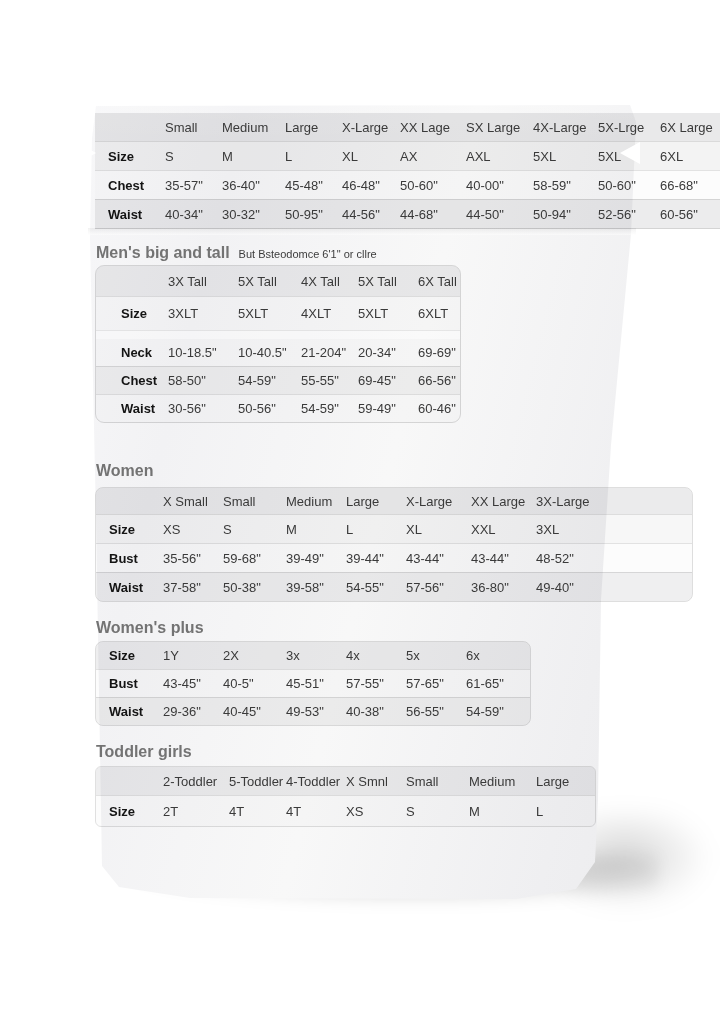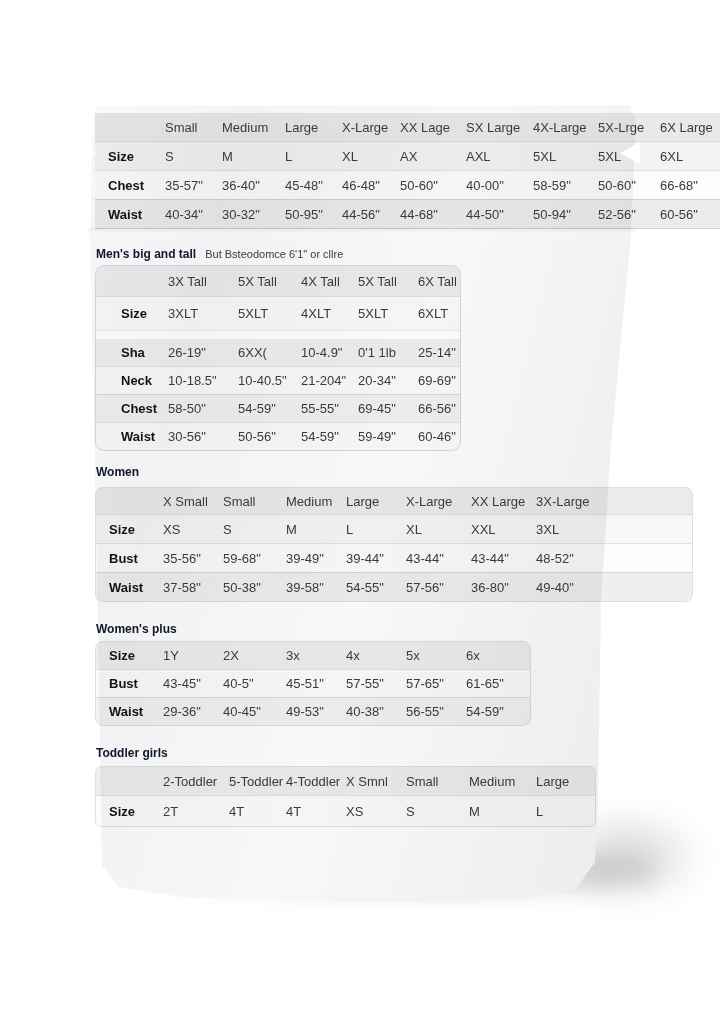--- a/index.html
+++ b/index.html
@@ -81,21 +81,21 @@
   #t5{left:95px;top:766px;width:501px;--cols:67px 66px 57px 60px 60px 63px 67px 60px;
       border:1px solid rgba(0,0,0,.12);border-radius:6px;overflow:hidden;}
   #t5 .row{height:30px;}
   #t5 .head{background:rgba(90,90,95,.10);height:28px;}
   #t5 .r0{background:rgba(90,90,95,.02);}
   #t5 .r1{background:rgba(90,90,95,.085);height:33px;}
   #t5 .r2{background:rgba(90,90,95,.02);height:32px;}
 
   
   .section-title{position:absolute;z-index:4;left:96px;white-space:nowrap;}
-  .section-title .st{font-size:12px;font-weight:bold;color:#0f172a;}
+  .section-title .st{font-size:16px;font-weight:bold;color:#737373;}
   .section-title .sub{font-size:11px;color:#3c3c3c;margin-left:9px;}
   #title-t2{top:244px;}
   #title-t3{top:462px;}
   #title-t4{top:619px;}
   #title-t5{top:743px;}
 </style>
 </head>
 <body>
 
 <div class="bag-shadow-main"></div>
@@ -168,28 +168,20 @@
     </div>
     <div class="row r0">
       <span class="cell lbl">Size</span>
       <span class="cell">3XLT</span>
       <span class="cell">5XLT</span>
       <span class="cell">4XLT</span>
       <span class="cell">5XLT</span>
       <span class="cell">6XLT</span>
     </div>
     <div class="gap"></div>
-    <div class="row r1">
-      <span class="cell lbl">Sha</span>
-      <span class="cell">26-19"</span>
-      <span class="cell">6XX(</span>
-      <span class="cell">10-4.9"</span>
-      <span class="cell">0'1 1lb</span>
-      <span class="cell">25-14"</span>
-    </div>
     <div class="row r2">
       <span class="cell lbl">Neck</span>
       <span class="cell">10-18.5"</span>
       <span class="cell">10-40.5"</span>
       <span class="cell">21-204"</span>
       <span class="cell">20-34"</span>
       <span class="cell">69-69"</span>
     </div>
     <div class="row r3">
       <span class="cell lbl">Chest</span>

